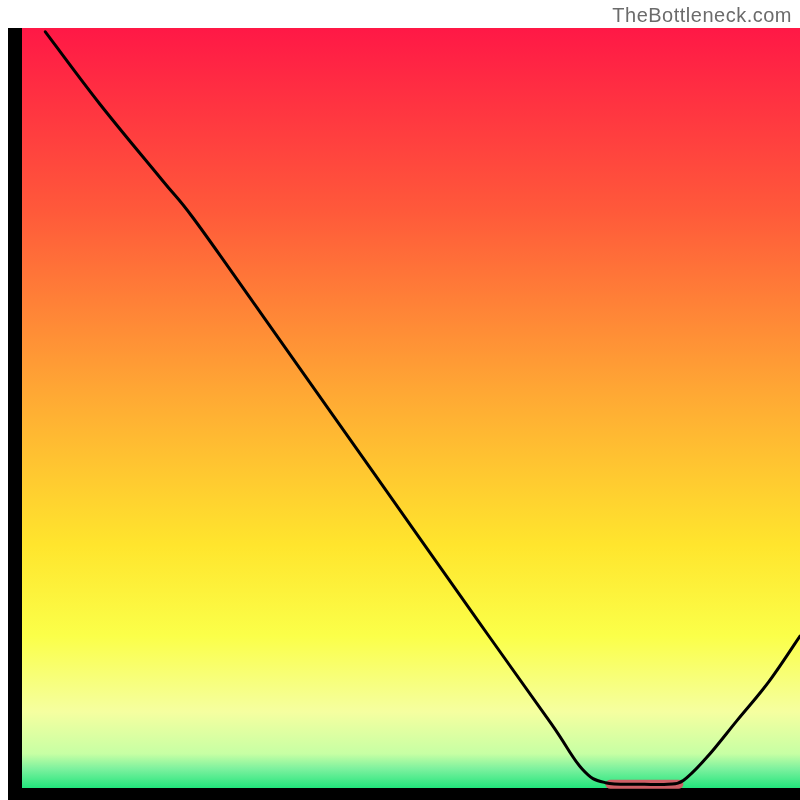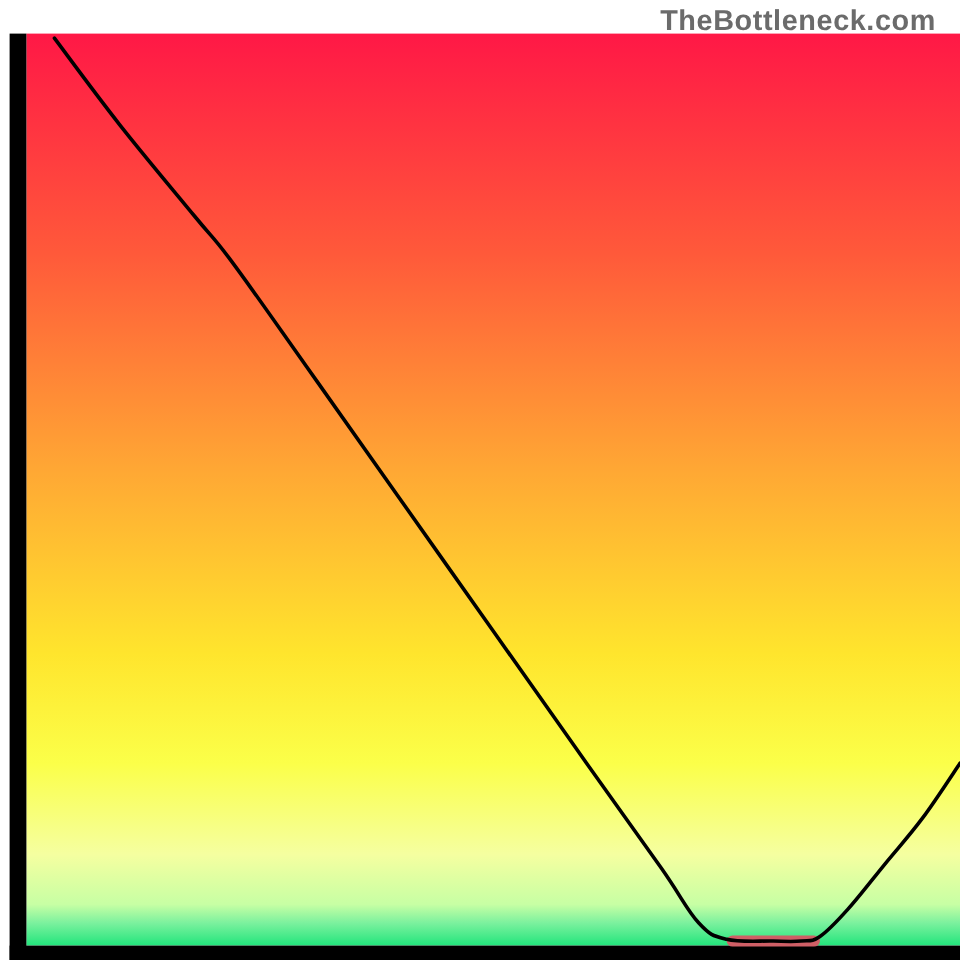--- a/index.html
+++ b/index.html
@@ -11,23 +11,23 @@
     font-family: Arial, Helvetica, sans-serif;
   }
   .chart-wrap {
     position: relative;
     width: 800px;
     height: 800px;
   }
   .watermark {
     position: absolute;
     top: 4px;
-    right: 20px;
-    font-size: 24px;
-    font-weight: bold;
+    right: 8px;
+    font-size: 20px;
+    font-weight: normal;
     color: #6b6b6b;
     letter-spacing: 0.5px;
     z-index: 10;
   }
   svg.plot {
     position: absolute;
     left: 0;
     top: 0;
     width: 800px;
     height: 800px;

